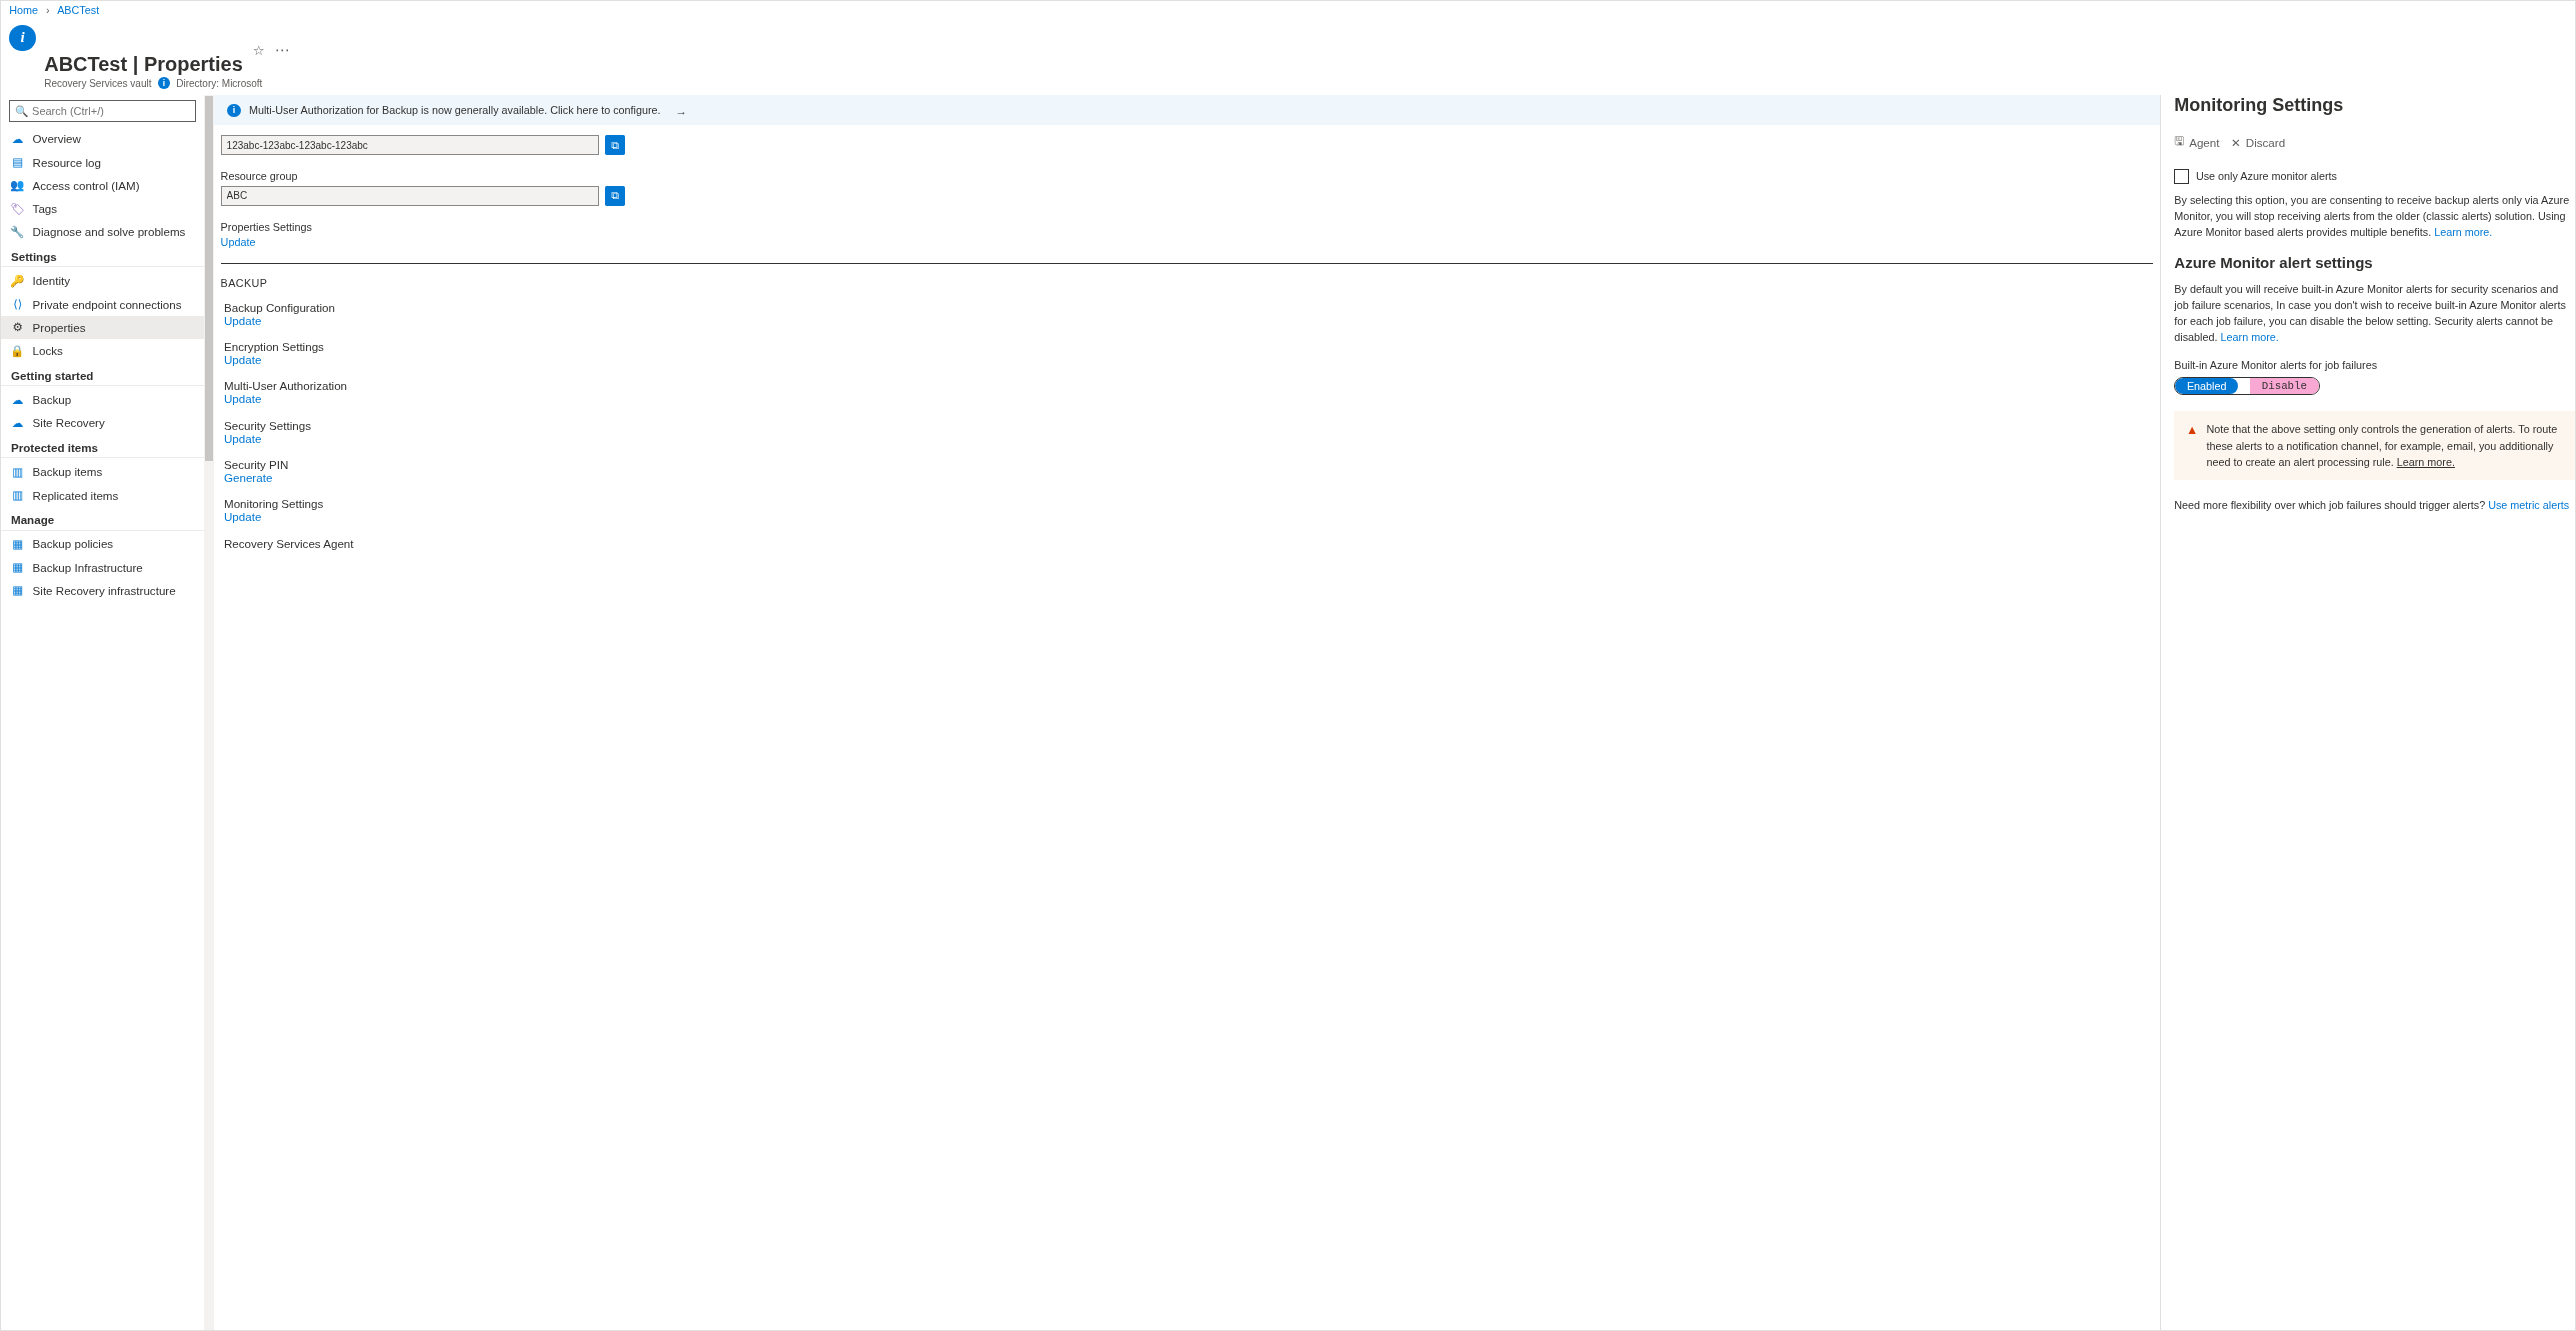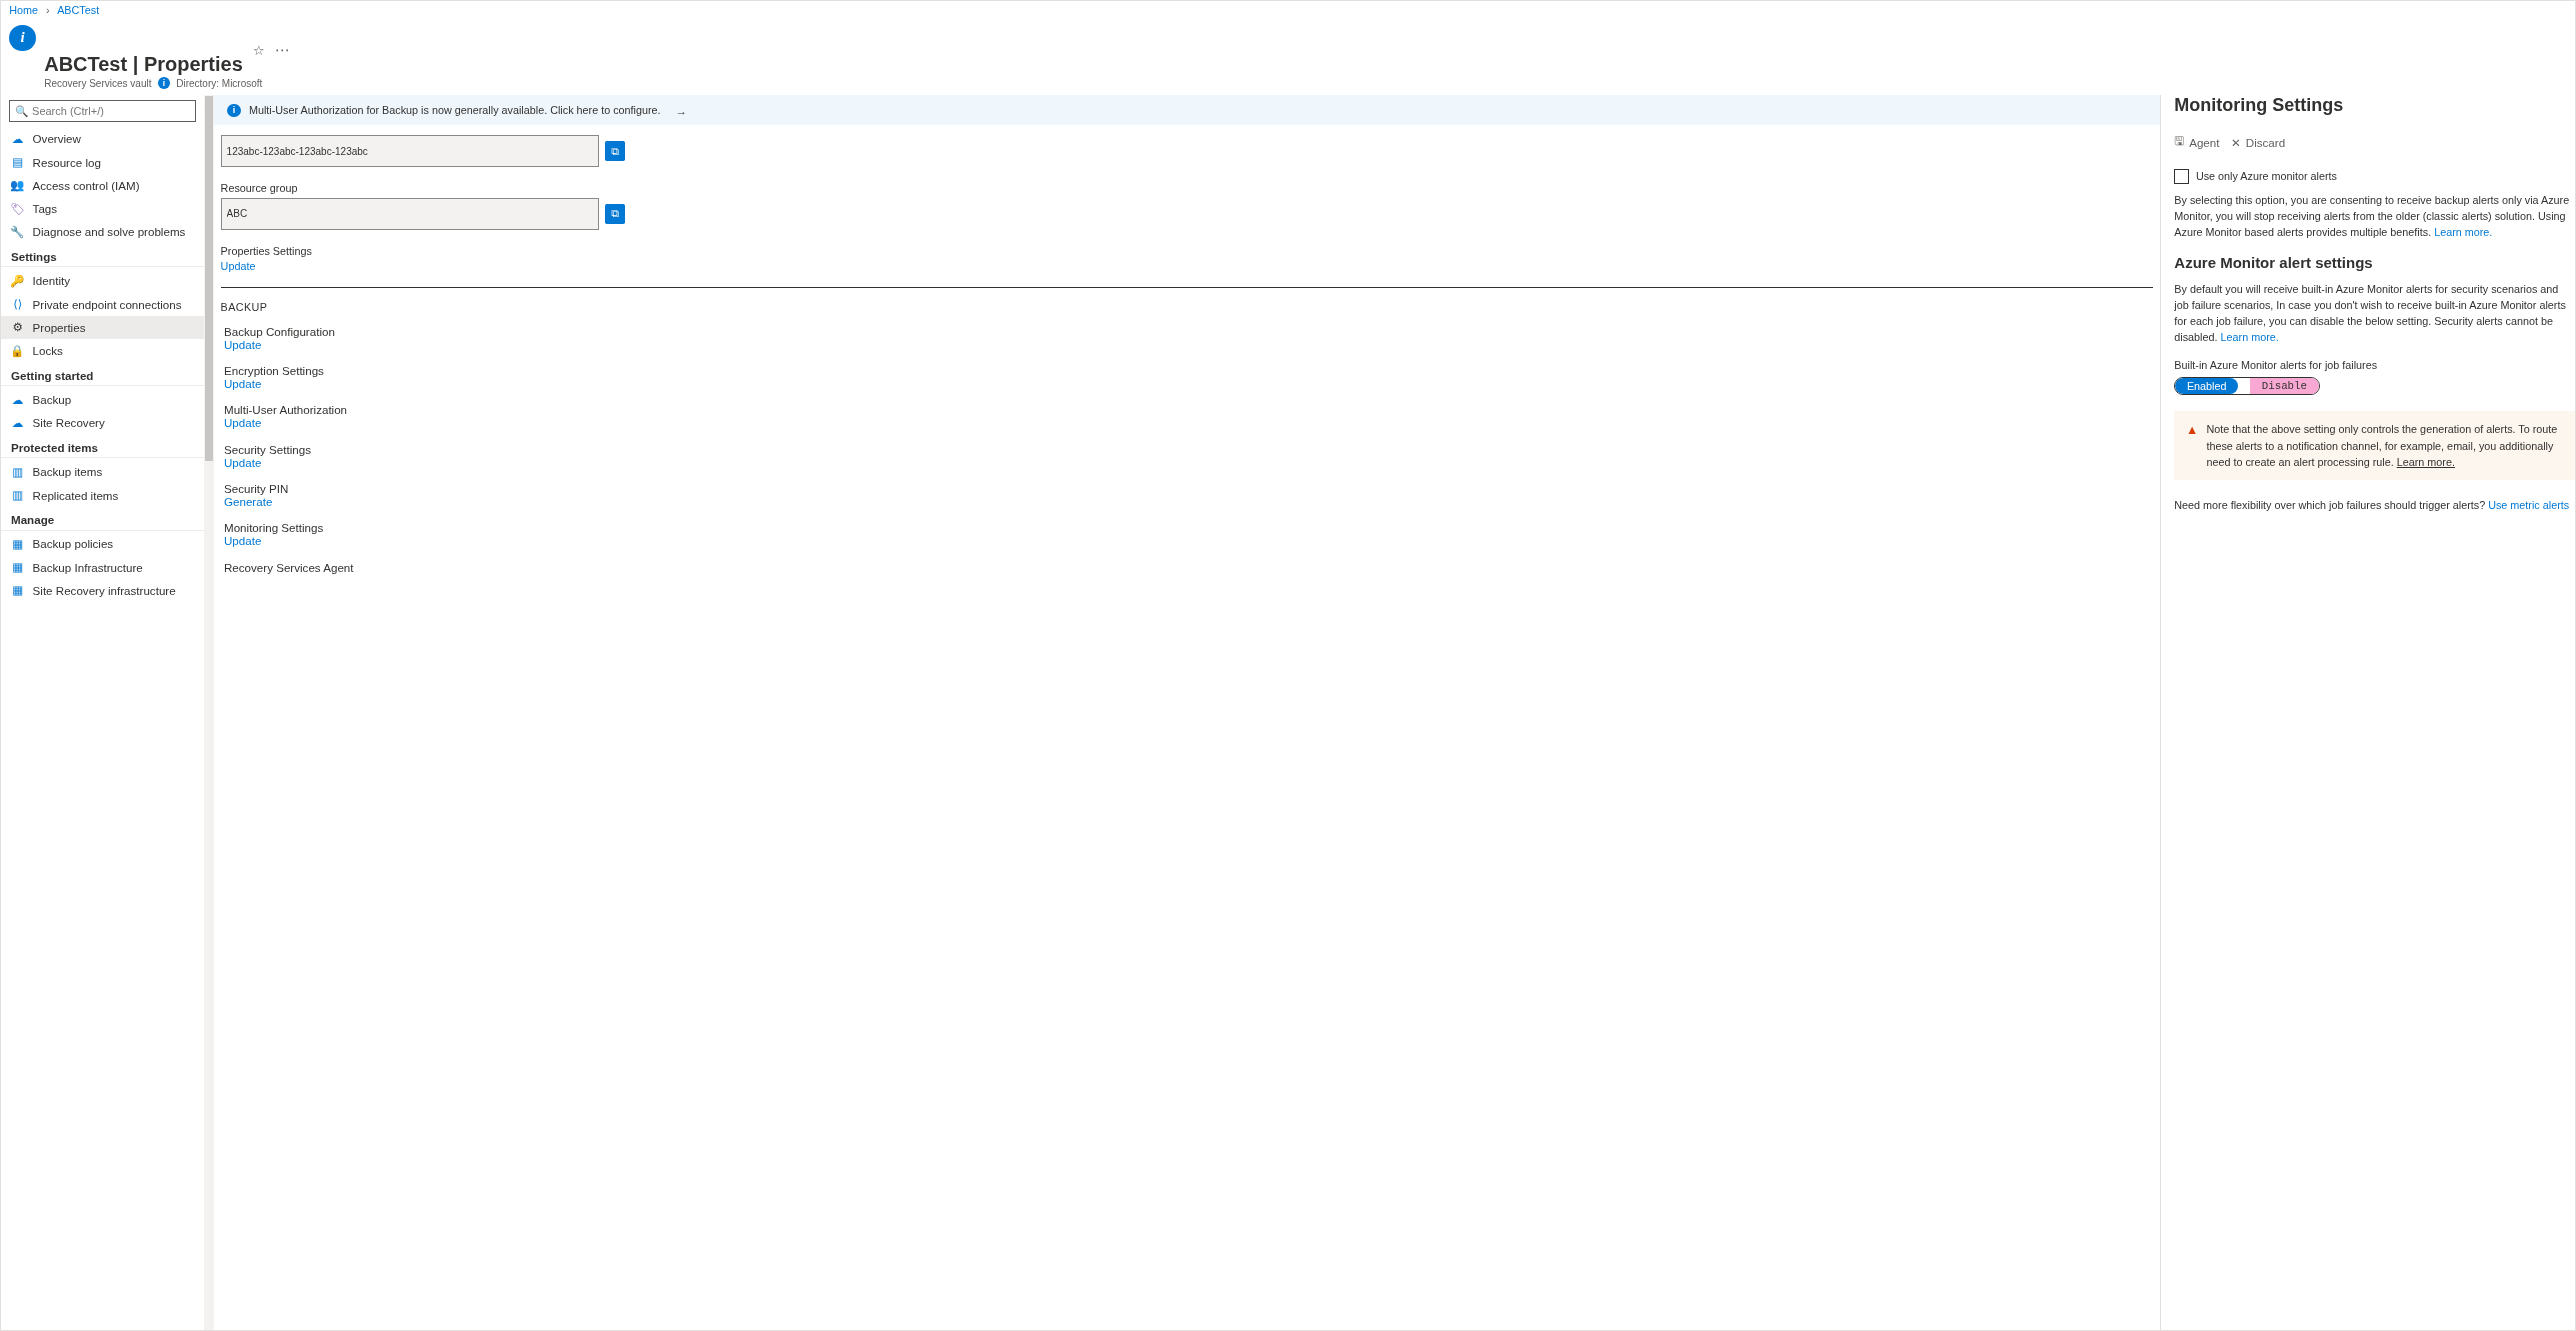--- a/index.html
+++ b/index.html
@@ -36,21 +36,21 @@
 .scroll-gutter { width: 10px; background: #f3f2f1; display:flex; align-items:flex-start;}
 .scroll-thumb { width: 8.3px; margin:0.8px; height: 365px; background: #c8c6c4; border-radius:0; }
 .content { flex: 1; padding: 0 0 16.6px 0; overflow:auto; }
 
 .info-banner { margin: 0 0 10px; background: #eff6fc; padding: 8.3px 13.3px; display: flex; align-items: center; gap: 8.3px; font-size: 10.8px; }
 .info-banner .info-ic { width:13.3px; height:13.3px; border-radius:50%; background:#0078d4; color:#fff; display:flex; align-items:center; justify-content:center; font-size:9px; font-weight:bold;}
 .info-banner .arrow { margin-left: 6.6px; font-size:11.6px;}
 
 .field-block { padding: 0 6.6px; }
 .ro-field { display: flex; align-items: center; gap: 6.6px; margin-bottom: 15px; }
-.ro-field input { flex: 0 0 378px; width:378px; height: 32px; background: #f3f2f1; border: 0.8px solid #8a8886; padding: 0 5px; font-size: 10px; color:#323130;}
+.ro-field input { flex: 0 0 378px; width:378px; height: 20px; background: #f3f2f1; border: 0.8px solid #8a8886; padding: 0 5px; font-size: 10px; color:#323130;}
 .copy-btn { width: 20px; height: 20px; background: #0078d4; color: #fff; display:flex; align-items:center; justify-content:center; border-radius:1.7px; font-size:10.8px;}
 .label { font-size: 10.8px; color: #323130; margin-bottom: 3.3px; display:block;}
 
 .section-line { border: none; border-top: 0.8px solid #323130; margin: 15px 6.6px 8.3px; }
 .section-title { font-size: 10.8px; padding: 5px 6.6px 8.3px; letter-spacing: 0.4px; }
 
 .prop-item { padding: 3.3px 10px 10px; }
 .prop-item .pi-label { font-size: 11.6px; }
 .prop-item .pi-action { color: #0078d4; font-size: 11.6px; cursor:pointer; }
 

